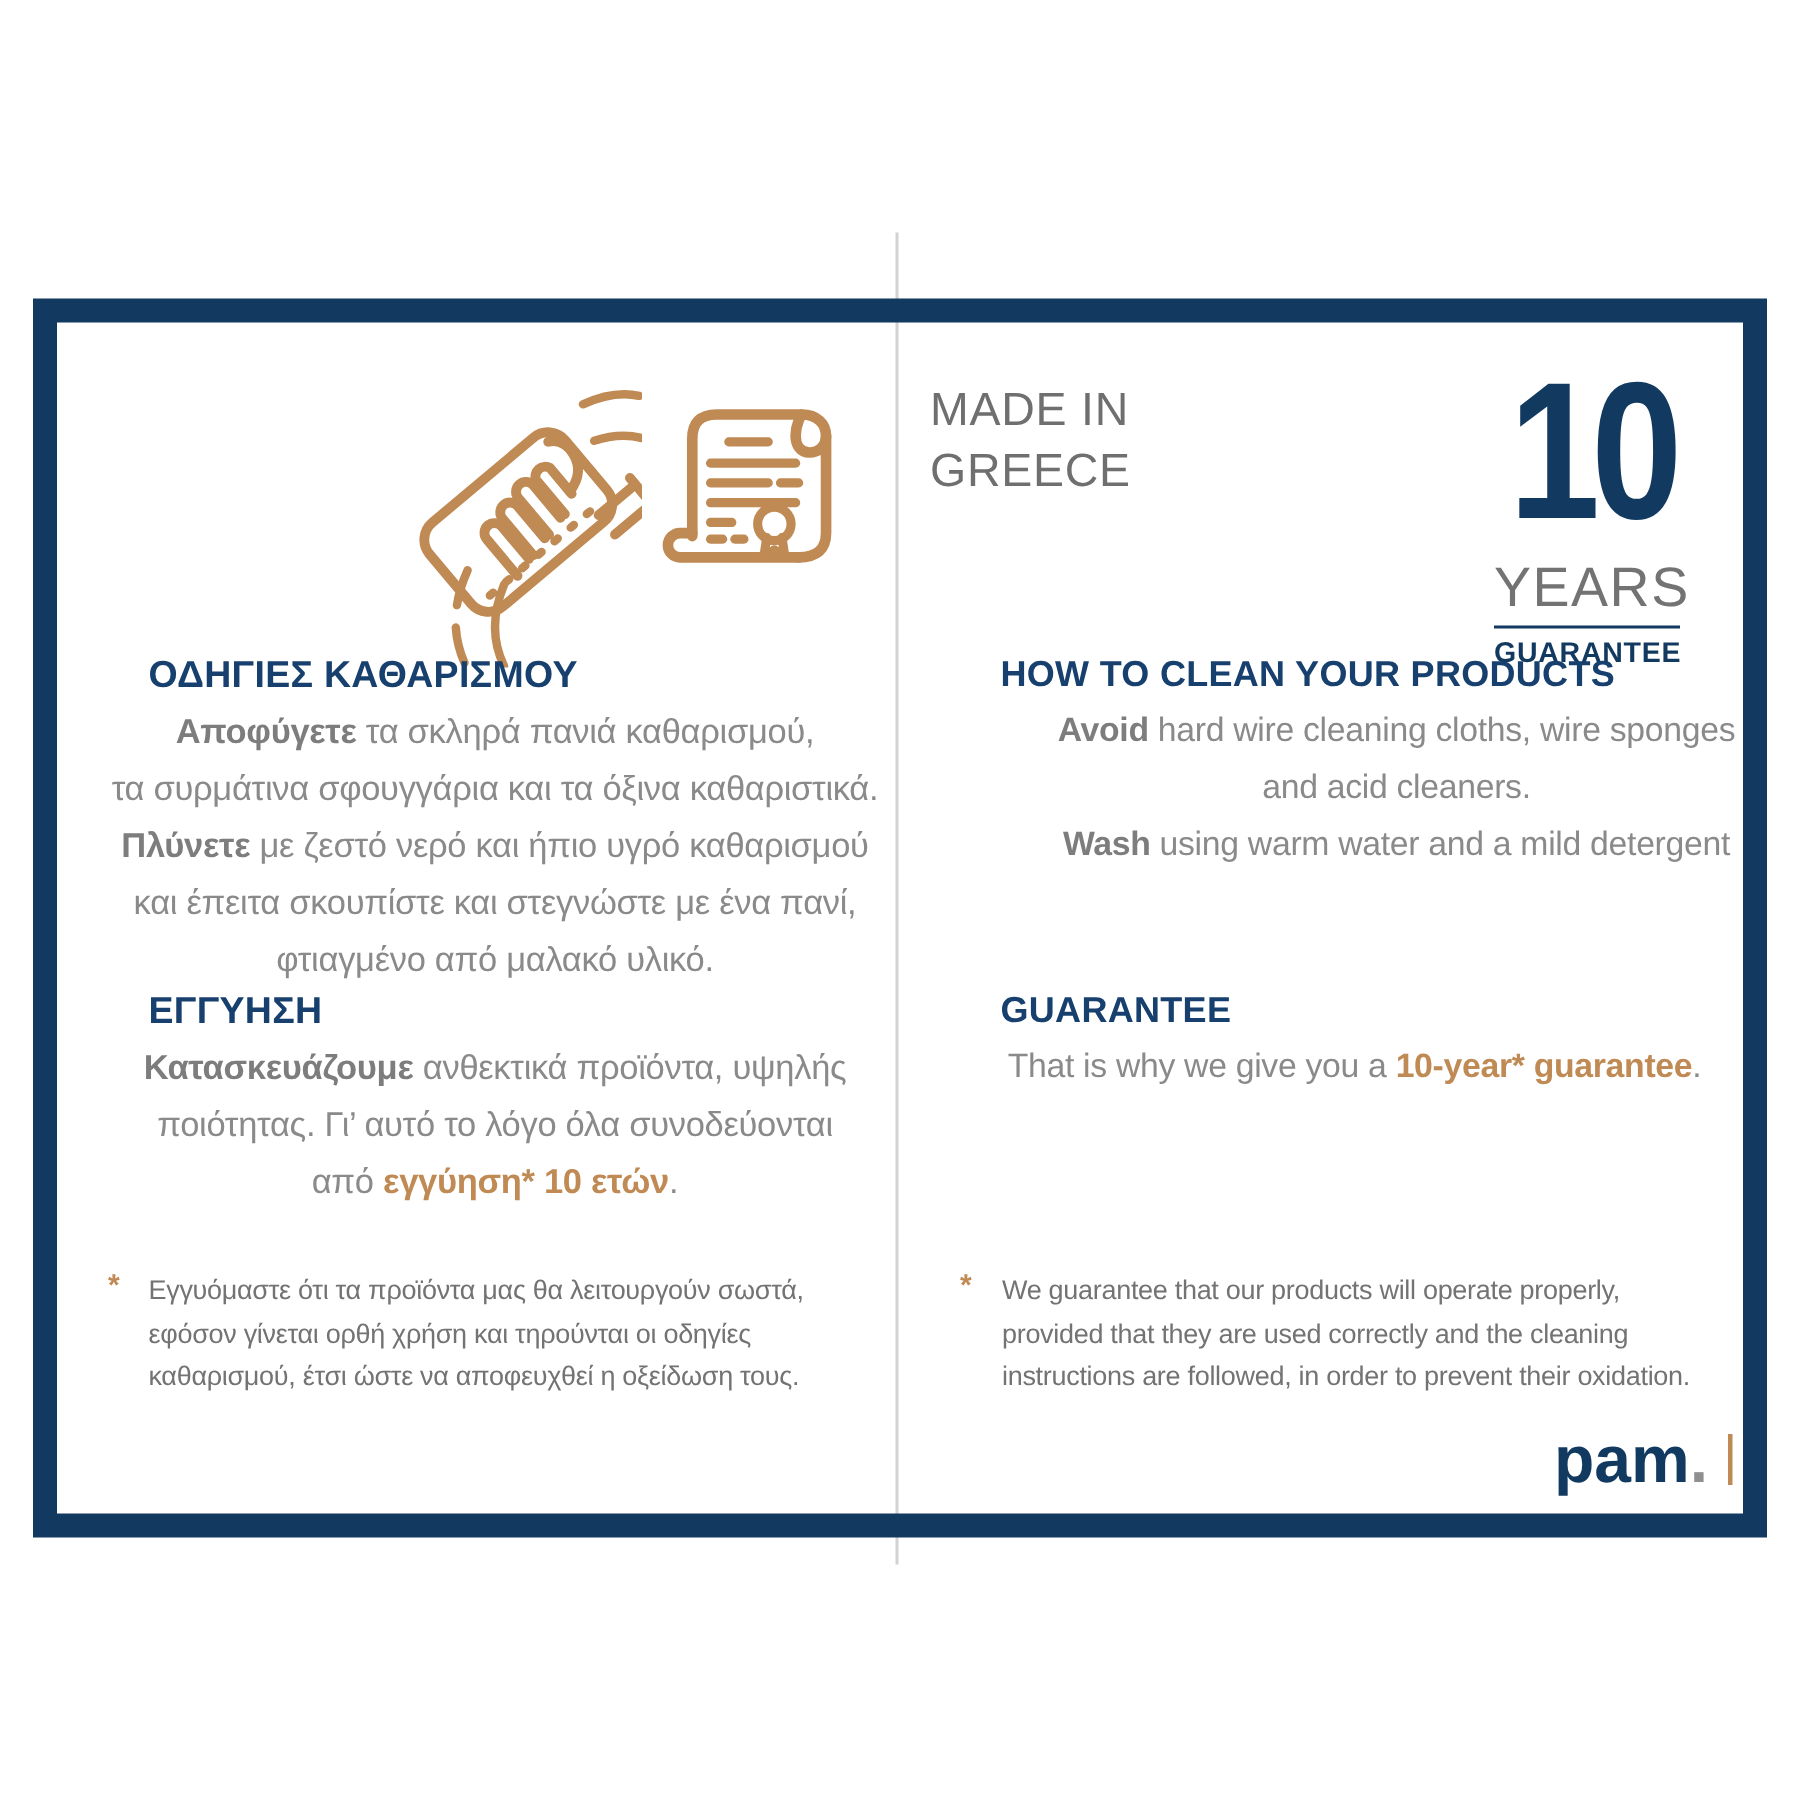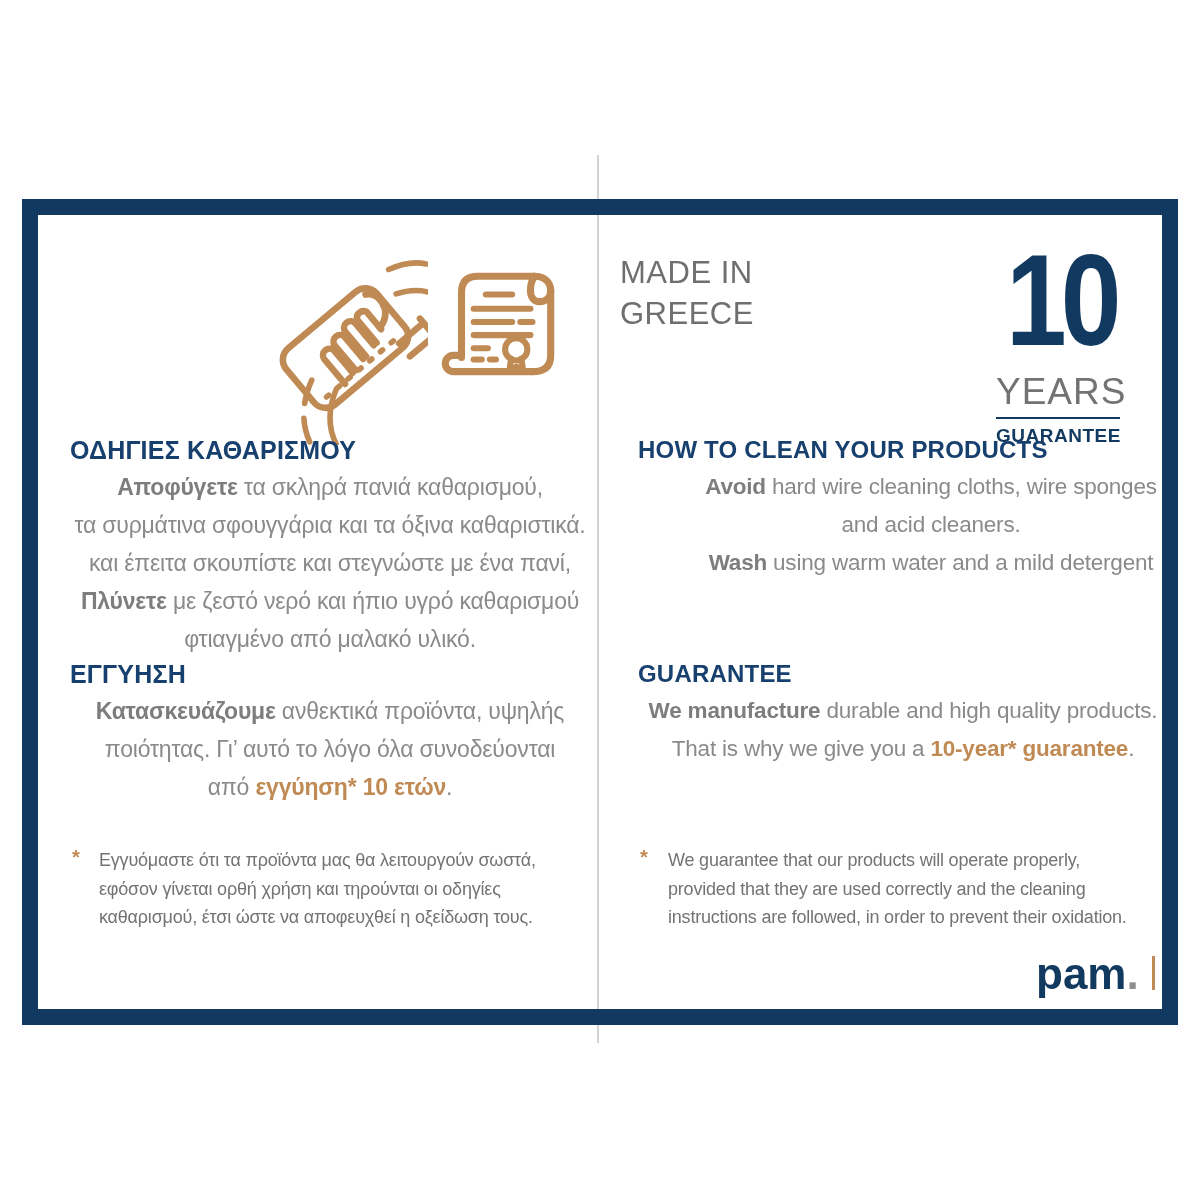--- a/index.html
+++ b/index.html
@@ -21,21 +21,21 @@
 
   
   .badge{position:absolute;left:996px;top:248px;width:124px;text-align:center;}
   .badge-number{color:#12395F;font-weight:800;font-size:130px;line-height:104px;
                 letter-spacing:-7px;transform:scaleX(0.84);transform-origin:50% 50%;}
   .badge-years{color:#737373;font-size:37px;line-height:42px;letter-spacing:1px;margin-top:19px;text-align:center;}
   .badge-rule{height:2px;background:#12395F;margin:4px 0 6px 0;}
   .badge-guarantee{color:#12395F;font-size:19px;font-weight:700;letter-spacing:0.5px;}
 
   
-  .heading{position:absolute;color:#17406E;font-weight:700;font-size:25px;letter-spacing:0.2px;}
+  .heading{position:absolute;color:#17406E;font-weight:700;font-size:25px;letter-spacing:0.2px;margin-left:29px;}
   .para{position:absolute;color:#8A8A8A;font-size:23px;line-height:38px;letter-spacing:-0.2px;text-align:center;}
   .para b{font-weight:700;color:#7D7D7D;}
   .gold-strong{color:#C08A54;font-weight:700;}
   .footnote{position:absolute;color:#737373;font-size:18px;line-height:28.5px;letter-spacing:-0.2px;}
   .star{position:absolute;color:#C08A54;font-weight:700;font-size:20px;}
 
   
   .logo{position:absolute;left:1036px;top:952px;display:flex;align-items:flex-end;}
   .logo-text{color:#12395F;font-weight:700;font-size:44px;line-height:44px;letter-spacing:0px;}
   .logo-dot{color:#8F8F8F;font-weight:700;font-size:44px;line-height:44px;}
@@ -112,22 +112,22 @@
     <div class="badge-years">YEARS</div>
     <div class="badge-rule"></div>
     <div class="badge-guarantee">GUARANTEE</div>
   </div>
 
   <div class="heading" style="left:70px;top:436px;">ΟΔΗΓΙΕΣ ΚΑΘΑΡΙΣΜΟΥ</div>
 
   <div class="para" style="left:70px;top:468px;width:520px;">
     <div><b>Αποφύγετε</b><span> τα σκληρά πανιά καθαρισμού,</span></div>
     <div><b></b><span>τα συρμάτινα σφουγγάρια και τα όξινα καθαριστικά.</span></div>
+    <div><b>Πλύνετε</b><span> με ζεστό νερό και ήπιο υγρό καθαρισμού</span></div>
     <div><b></b><span>και έπειτα σκουπίστε και στεγνώστε με ένα πανί,</span></div>
-    <div><b>Πλύνετε</b><span> με ζεστό νερό και ήπιο υγρό καθαρισμού</span></div>
     <div><b></b><span>φτιαγμένο από μαλακό υλικό.</span></div>
   </div>
 
   <div class="heading" style="left:70px;top:660px;">ΕΓΓΥΗΣΗ</div>
 
   <div class="para" style="left:70px;top:692px;width:520px;">
     <div><b>Κατασκευάζουμε</b><span> ανθεκτικά προϊόντα, υψηλής</span></div>
     <div><b></b><span>ποιότητας. Γι’ αυτό το λόγο όλα συνοδεύονται</span></div>
     <div><span>από </span><span class="gold-strong">εγγύηση* 10 ετών</span><span>.</span></div>
   </div>
@@ -143,21 +143,20 @@
 
   <div class="para" style="left:638px;top:468px;width:520px;font-size:22.5px;margin-left:33px;">
     <div><b>Avoid</b><span> hard wire cleaning cloths, wire sponges</span></div>
     <div><b></b><span>and acid cleaners.</span></div>
     <div><b>Wash</b><span> using warm water and a mild detergent</span></div>
   </div>
 
   <div class="heading" style="left:638px;top:660px;font-size:24px;">GUARANTEE</div>
 
   <div class="para" style="left:638px;top:692px;width:530px;font-size:22.5px;">
-    <div><b>We manufacture</b><span> durable and high quality products.</span></div>
     <div><span>That is why we give you a </span><span class="gold-strong">10-year* guarantee</span><span>.</span></div>
   </div>
 
   <div class="star" style="left:640px;top:846px;">*</div>
   <div class="footnote" style="left:668px;top:846px;width:500px;">
     <div>We guarantee that our products will operate properly,</div>
     <div>provided that they are used correctly and the cleaning</div>
     <div>instructions are followed, in order to prevent their oxidation.</div>
   </div>
 

